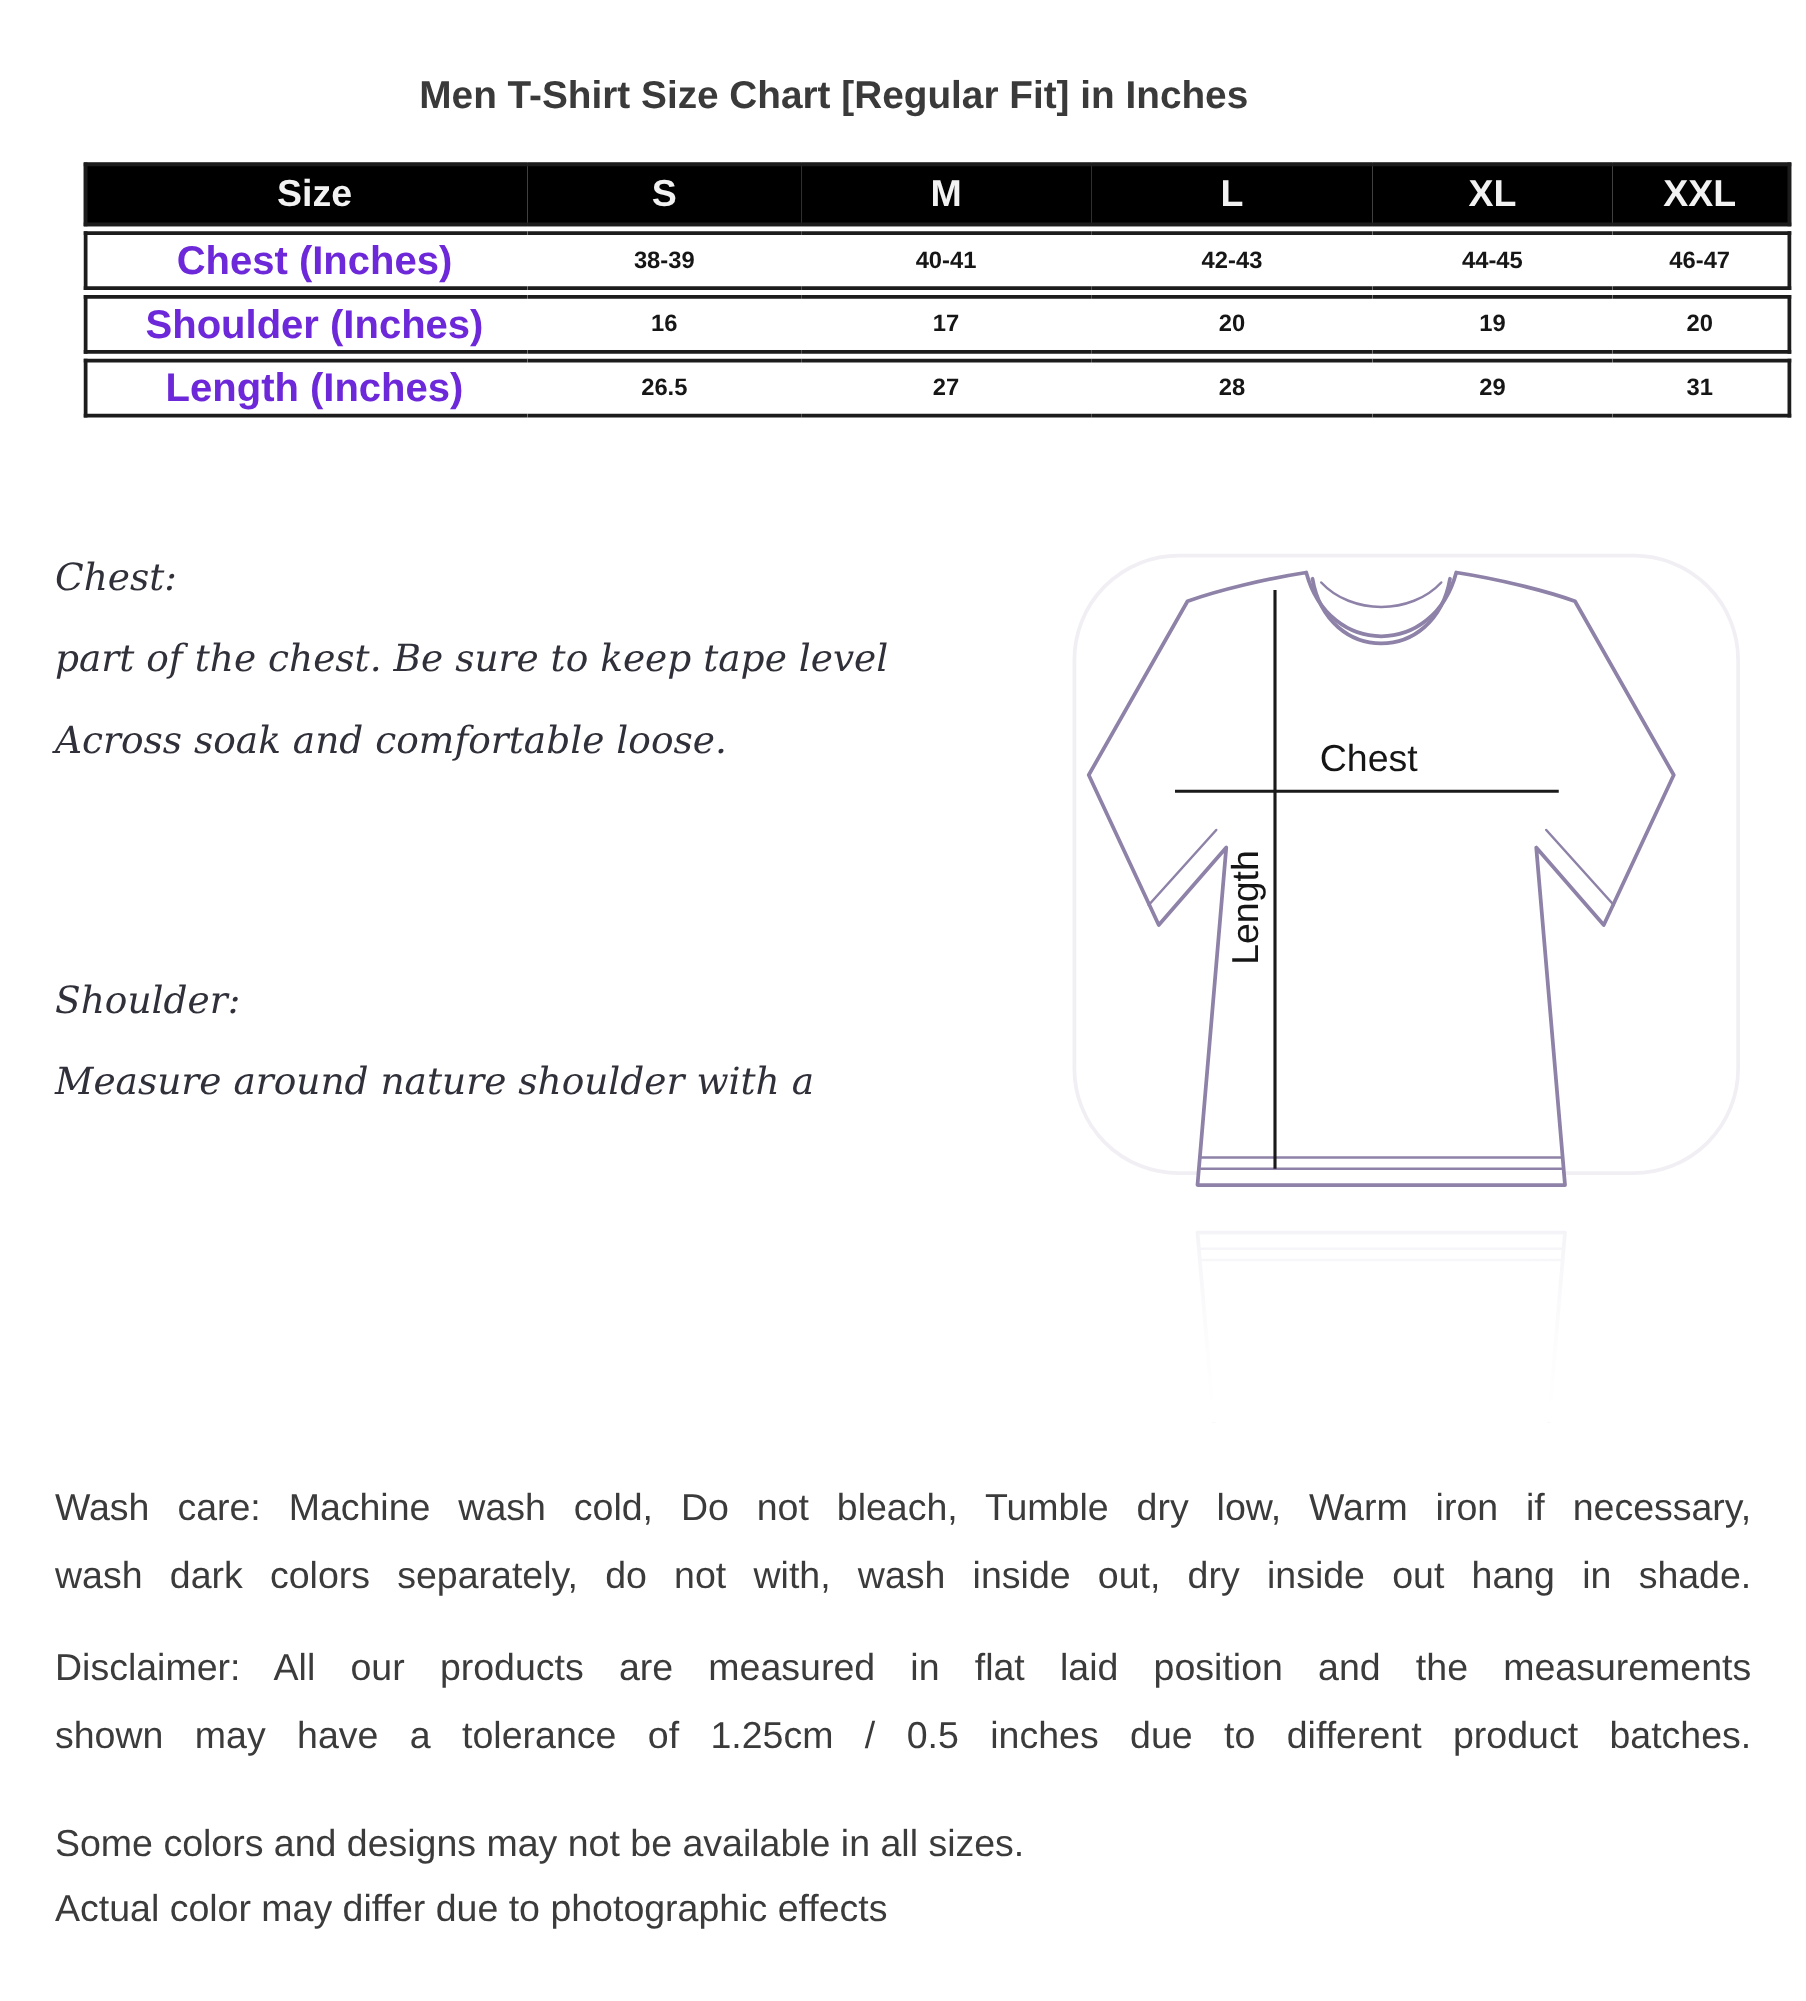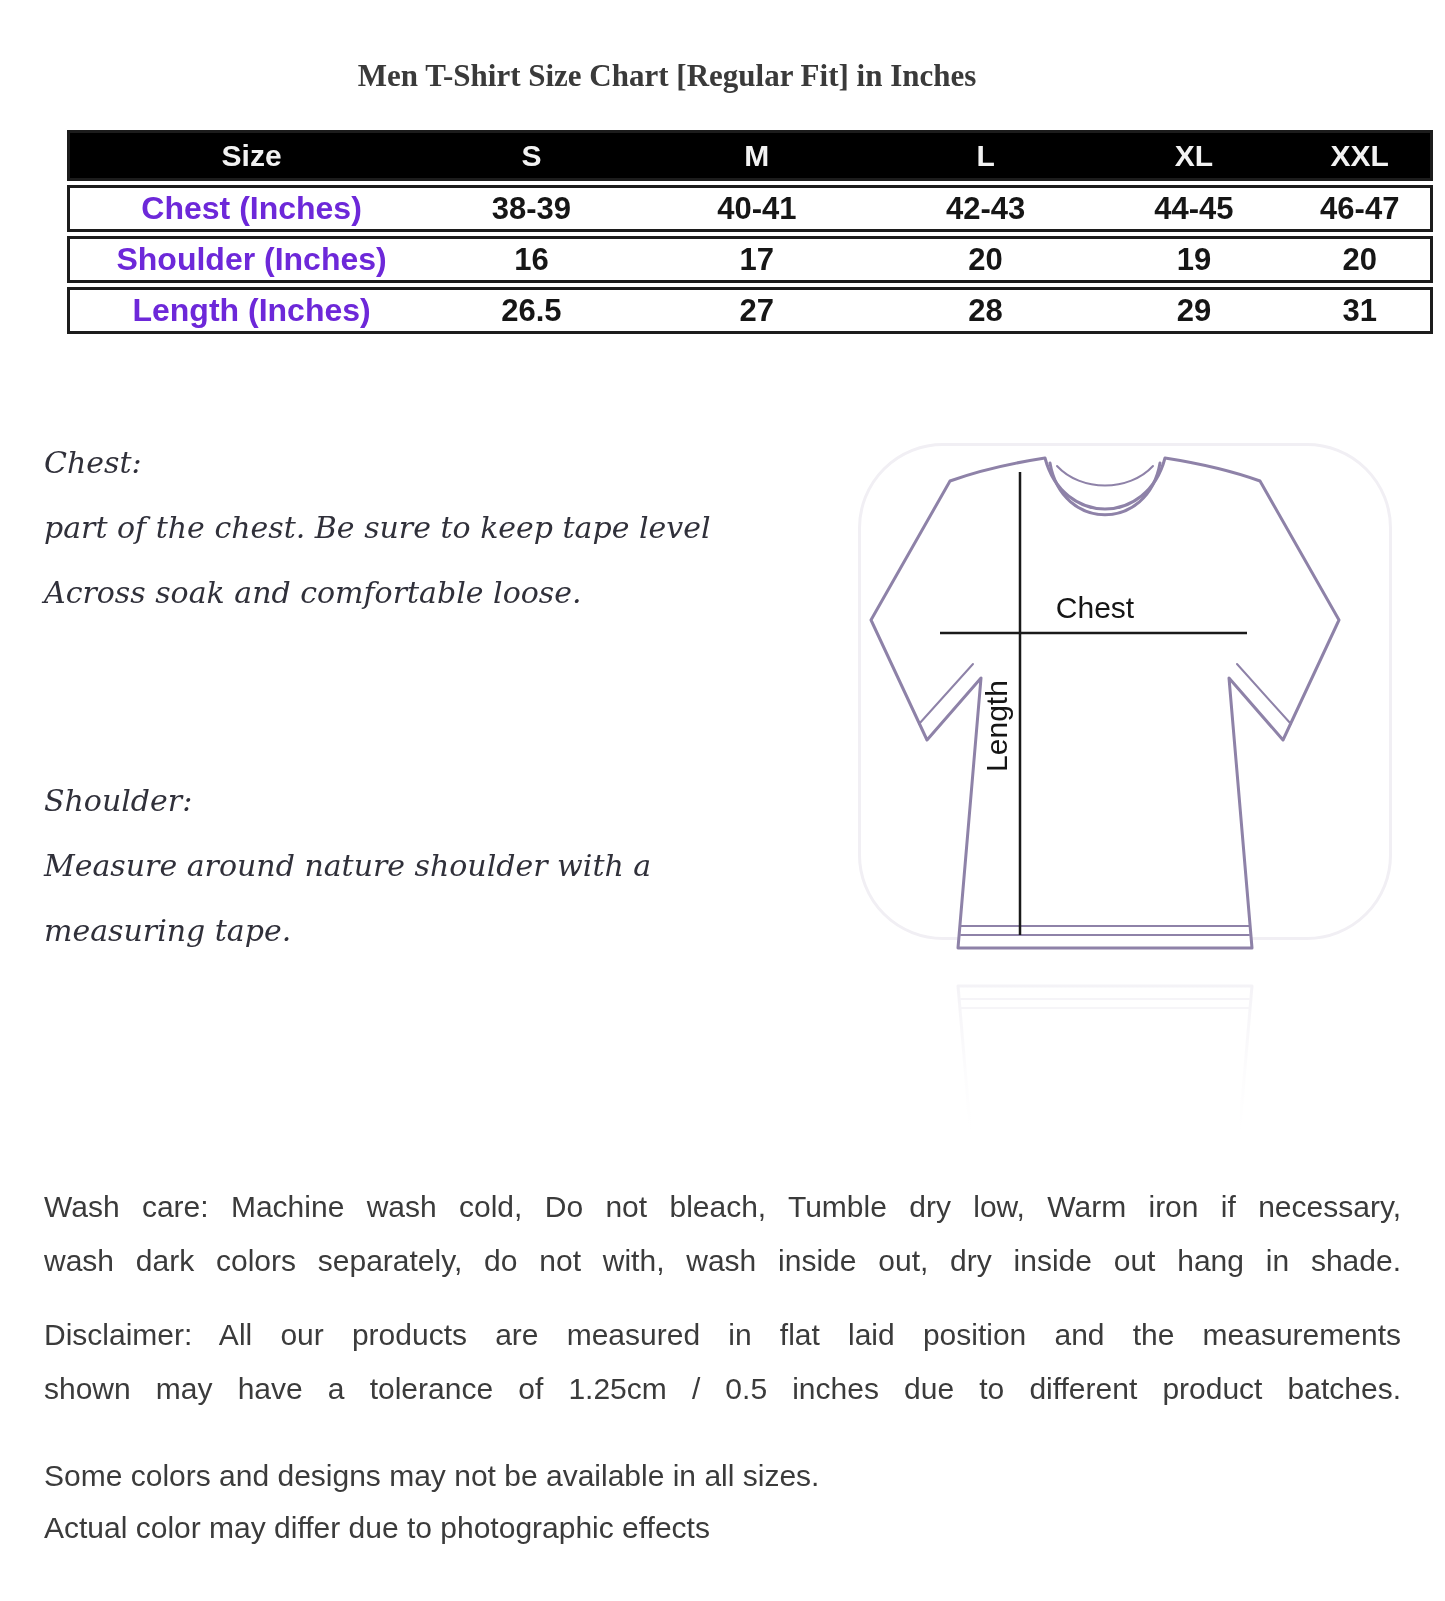--- a/index.html
+++ b/index.html
@@ -10,41 +10,41 @@
     position:relative;
     overflow:hidden;
     color:#3a3a3a;
   }
   .abs { position:absolute; }
 
   
   #page-title {
     left:0; top:58px; width:1334px;
     text-align:center;
-    font-size:31px; font-weight:700; color:#3a3a3a;font-family:Liberation Serif, serif;
+    font-size:31px; font-weight:700; color:#3a3a3a;
   }
 
   
   #size-chart {
     position:absolute; left:67px; top:126px; width:1366px;
     border-collapse:separate; border-spacing:0 4px;
     table-layout:fixed;
   }
   #size-chart th, #size-chart td {
     border-top:3px solid #1c1c1c;
     border-bottom:3px solid #1c1c1c;
     text-align:center; vertical-align:middle; padding:0;
   }
   #size-chart th {
     background:#000000; color:#f2f2f2;
     font-size:30px; font-weight:700; height:45px;
   }
   #size-chart td {
     background:#ffffff; color:#161616;
-    font-size:31px; font-weight:700; height:41px;
+    font-size:19px; font-weight:700; height:41px;
   }
   #size-chart td.rowlabel { font-size:32px; color:#6d28d9; }
   #size-chart th:first-child, #size-chart td:first-child { border-left:3px solid #1c1c1c;padding-left:11px; }
   #size-chart th:last-child,  #size-chart td:last-child  { border-right:3px solid #1c1c1c;margin-top:12px; }
 
   
   .guide {
     position:absolute; left:44px;
     font-family:"DejaVu Serif", serif; font-style:italic;
     font-size:30px; line-height:65px;
@@ -144,21 +144,20 @@
 
 <div id="guide-chest" class="guide">
   <div>Chest:</div>
   <div>part of the chest. Be sure to keep tape level</div>
   <div>Across soak and comfortable loose.</div>
 </div>
 
 <div id="guide-shoulder" class="guide">
   <div>Shoulder:</div>
   <div>Measure around nature shoulder with a</div>
-  <div>measuring tape.</div>
 </div>
 
 <div id="shirt-card" class="abs"></div>
 
 <svg id="shirt-svg" class="abs" width="500" height="545" viewBox="0 0 500 545">
   <g id="tshirt-shape" fill="#ffffff" stroke="#8e82a8" stroke-width="3" stroke-linejoin="round" stroke-linecap="round">
     <path d="M190,30 C158,35 120,44 95,53 L16,192 L72,312 L126,250 L103,520 L397,520 L374,250 L428,312 L484,192 L405,53 C380,44 342,35 310,30 C292,98 208,98 190,30 Z"></path>
     <path d="M195,35 C207,104 293,104 305,35" fill="none"></path>
     <path d="M202,38 C226,64 274,64 298,38" fill="none" stroke-width="2"></path>
     <path d="M106,498 L394,498" fill="none" stroke-width="2"></path>

